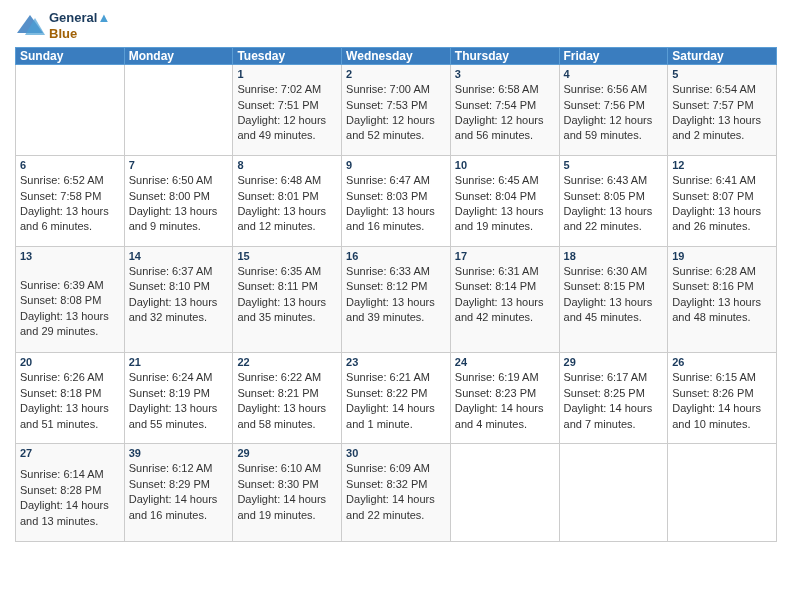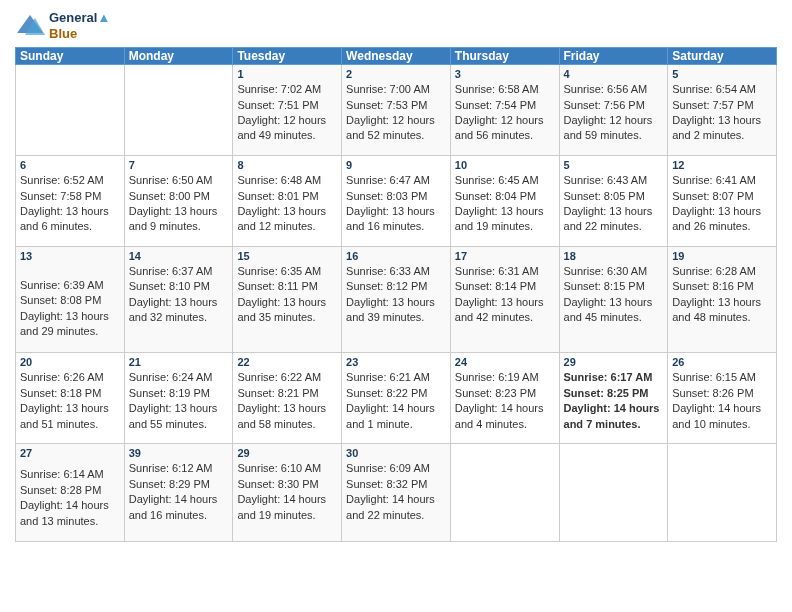--- a/index.html
+++ b/index.html
@@ -279,21 +279,21 @@
 Daylight: 14 hours and 1 minute.</div>
           </td>
           <td>
             <span class="day-number">24</span>
             <div class="day-info" style="white-space: pre-line;">Sunrise: 6:19 AM
 Sunset: 8:23 PM
 Daylight: 14 hours and 4 minutes.</div>
           </td>
           <td>
             <span class="day-number">29</span>
-            <div class="day-info" style="white-space: pre-line; font-weight: bold;">Sunrise: 6:17 AM
+            <div class="day-info" style="white-space: pre-line;">Sunrise: 6:17 AM
 Sunset: 8:25 PM
 Daylight: 14 hours and 7 minutes.</div>
           </td>
           <td>
             <span class="day-number">26</span>
             <div class="day-info" style="white-space: pre-line;">Sunrise: 6:15 AM
 Sunset: 8:26 PM
 Daylight: 14 hours and 10 minutes.</div>
           </td>
         </tr>

